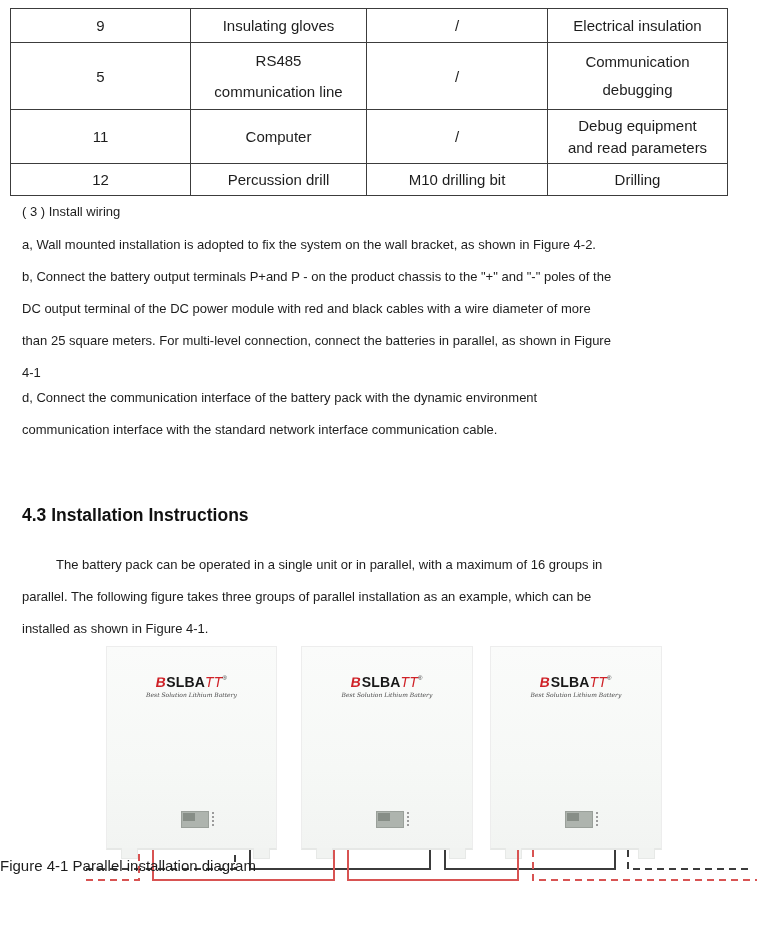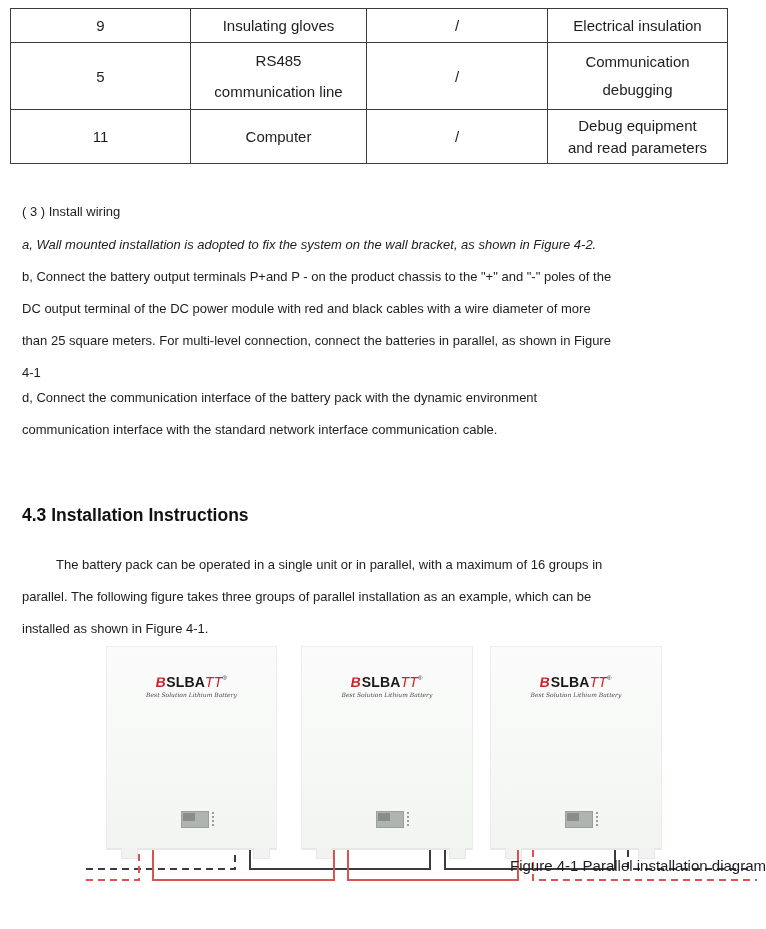--- a/index.html
+++ b/index.html
@@ -16,26 +16,26 @@
     border:1.7px solid var(--table-border,#3c3c3c);
     text-align:center;vertical-align:middle;
     font-size:15px;color:var(--text,#1d1d1d);padding:2px 4px;
   }
   tr.r1{height:34px;} tr.r2{height:62px;} tr.r3{height:54px;margin-left:33px;} tr.r4{height:32px;}
   .pre{white-space:pre-line;}
   .lh-wide{line-height:31px;} .lh-mid{line-height:28px;} .lh-tight{line-height:22px;}
   
   .txt{position:absolute;left:22px;font-size:13px;line-height:32px;white-space:pre-line;color:var(--text,#1d1d1d);}
   .t-install{top:196px;}
-  .t-a{top:229px;font-style:italic;}
+  .t-a{top:229px;}
   .t-b{top:261px;}
   .t-d{top:382px;}
   .t-h43{top:502px;font-size:17.5px;font-weight:700;line-height:26px;color:#111;}
   .t-p43{top:549px;width:726px;text-indent:34px;}
-  .t-caption{left:0;width:766px;top:856px;text-align:right;line-height:20px;font-size:15px;}
+  .t-caption{left:0;width:766px;top:856px;text-align:left;line-height:20px;font-size:15px;}
   
   .battery{
     position:absolute;top:646px;height:204px;width:171px;
     background:linear-gradient(180deg,#fafbfa 0%,#f6f8f6 60%,#f2f4f2 100%);
     border:1px solid #ededed;border-bottom:2px solid #e6e8e6;box-sizing:border-box;
     text-align:center;
   }
   .b1{left:106px;} .b2{left:301px;width:172px;} .b3{left:490px;width:172px;}
   .logo-line{margin-top:24px;font-size:14px;font-weight:800;letter-spacing:.2px;line-height:14px;white-space:nowrap;}
   .logo-mark{color:var(--logo-red,#cf2127);display:inline-block;transform:skewX(-10deg);font-weight:900;}
@@ -84,20 +84,26 @@
       <td>/</td>
       <td class="pre lh-mid">Communication
 debugging</td>
     </tr>
     <tr class="r3">
       <td>11</td>
       <td>Computer</td>
       <td>/</td>
       <td class="pre lh-tight">Debug equipment
 and read parameters</td>
+    </tr>
+    <tr class="r4">
+      <td>12</td>
+      <td>Percussion drill</td>
+      <td>M10 drilling bit</td>
+      <td>Drilling</td>
     </tr>
   </tbody>
     </table>
 
   <div class="txt t-install">( 3 ) Install wiring</div>
   <div class="txt t-a">a, Wall mounted installation is adopted to fix the system on the wall bracket, as shown in Figure 4-2.</div>
   <div class="txt t-b">b, Connect the battery output terminals P+and P - on the product chassis to the "+" and "-" poles of the
 DC output terminal of the DC power module with red and black cables with a wire diameter of more
 than 25 square meters. For multi-level connection, connect the batteries in parallel, as shown in Figure
 4-1</div>

